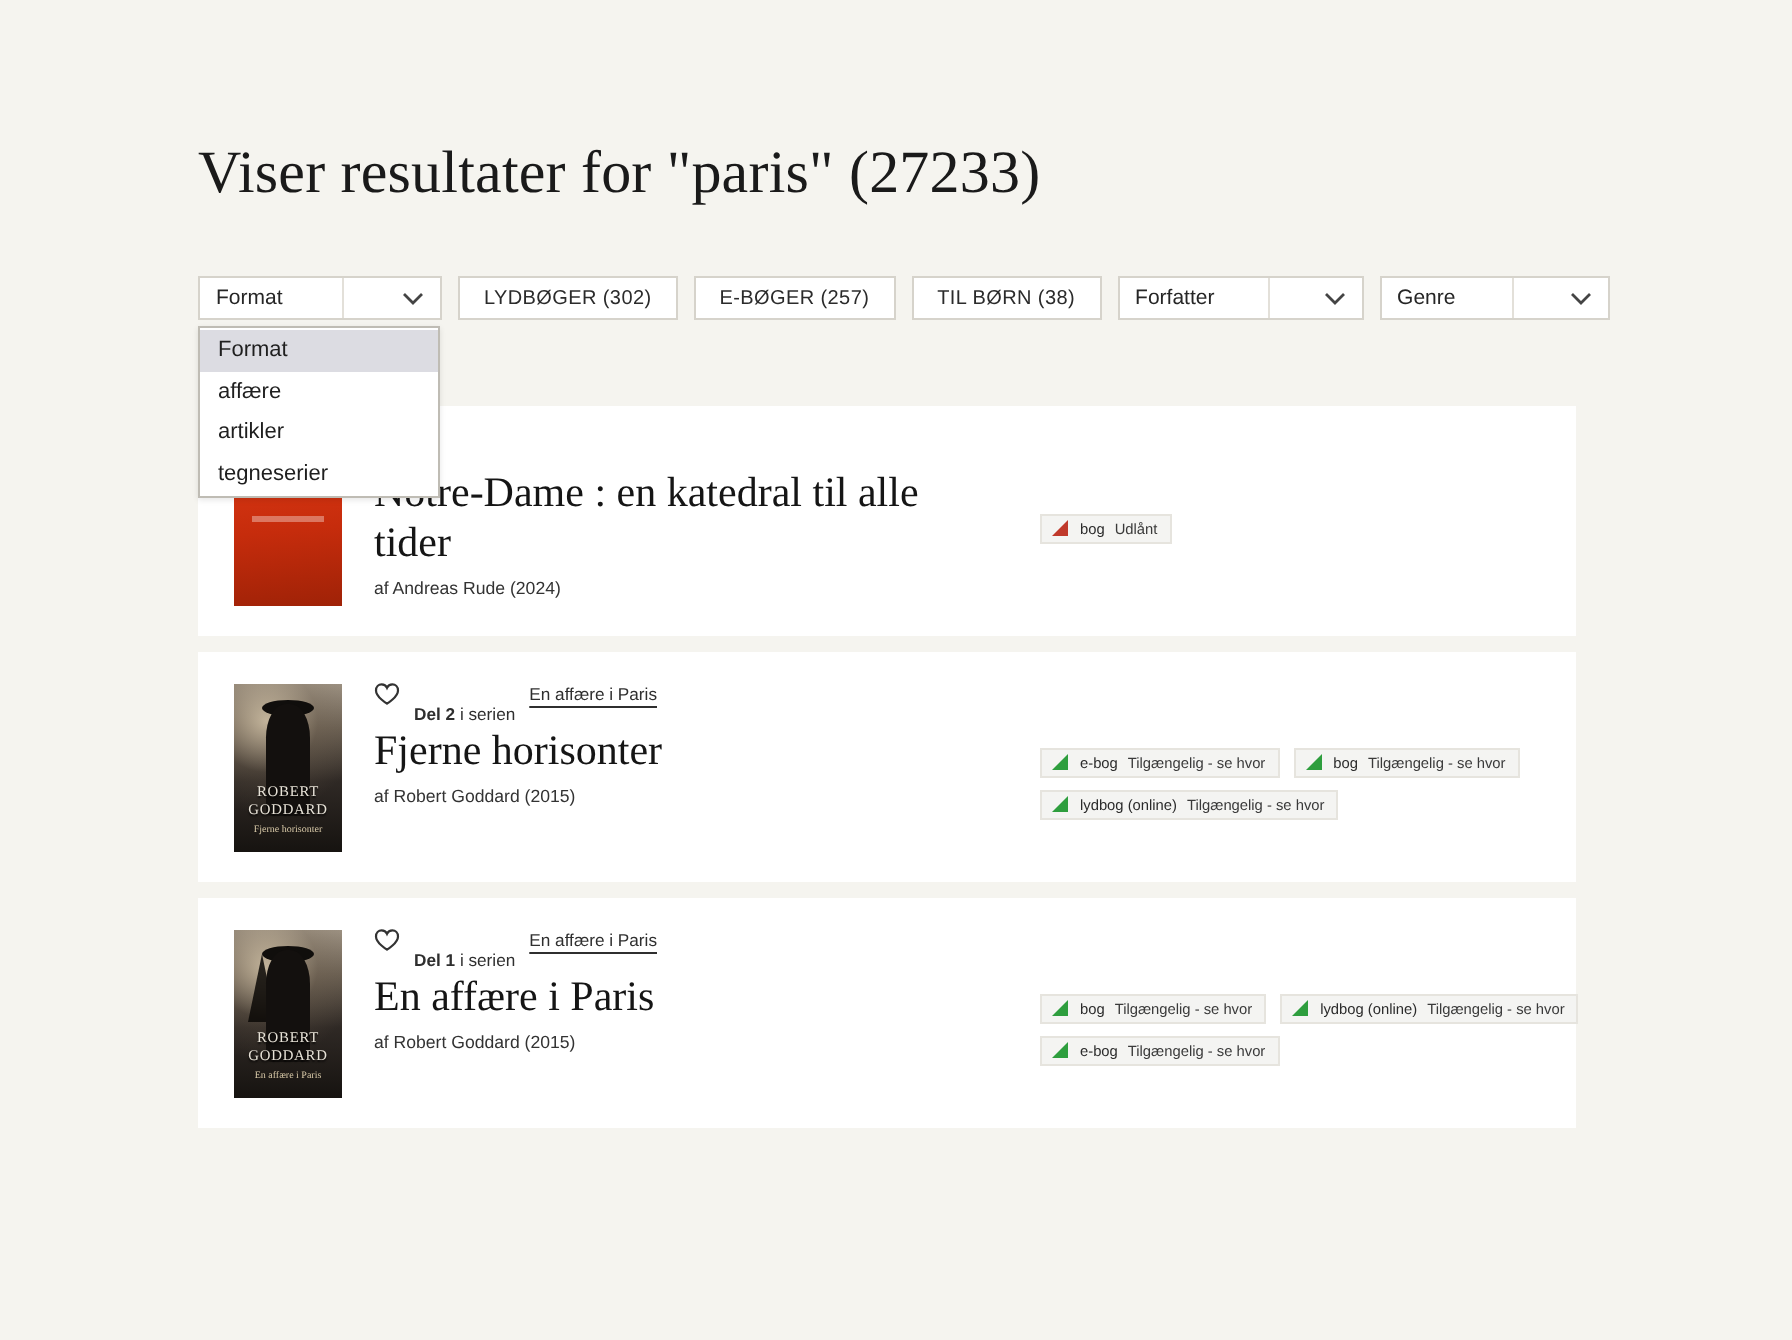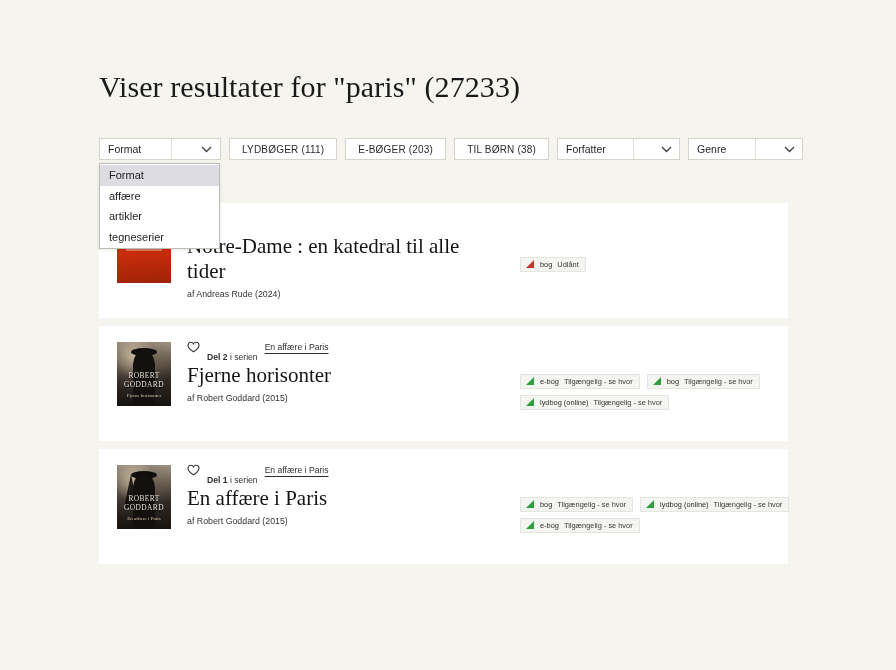--- a/index.html
+++ b/index.html
@@ -128,21 +128,21 @@
     background: #ffffff;
     height: 115px;
     margin-bottom: 8px;
     display: flex;
     padding: 14px 18px 0 18px;
   }
 
   .cover {
     flex: 0 0 auto;
     width: 54px;
-    height: 64px;
+    height: 84px;
     margin-top: 2px;
     position: relative;
     overflow: hidden;
     background: #2a2520;
   }
   .cover.red {
     background: linear-gradient(175deg,#e03b16 0%, #c62c0c 55%, #9f2207 100%);
   }
   .cover .red-band {
     position: absolute;
@@ -315,22 +315,22 @@
     <div class="filter-select sel-format">
       <span class="label">Format</span>
       <span class="divider"></span>
       <span class="chev">
         <svg width="11" height="7" viewBox="0 0 11 7">
             <path d="M1 1 L5.5 5.5 L10 1" stroke="#444" stroke-width="1.4" fill="none"></path>
           </svg>
       </span>
     </div>
 
-    <button class="filter-btn">LYDBØGER (111)</button>
-    <button class="filter-btn">E-BØGER (203)</button>
+    <button class="filter-btn">LYDBØGER (302)</button>
+    <button class="filter-btn">E-BØGER (257)</button>
     <button class="filter-btn">TIL BØRN (38)</button>
 
     <div class="filter-select sel-forfatter">
       <span class="label">Forfatter</span>
       <span class="divider"></span>
       <span class="chev">
         <svg width="11" height="7" viewBox="0 0 11 7">
             <path d="M1 1 L5.5 5.5 L10 1" stroke="#444" stroke-width="1.4" fill="none"></path>
           </svg>
       </span>

